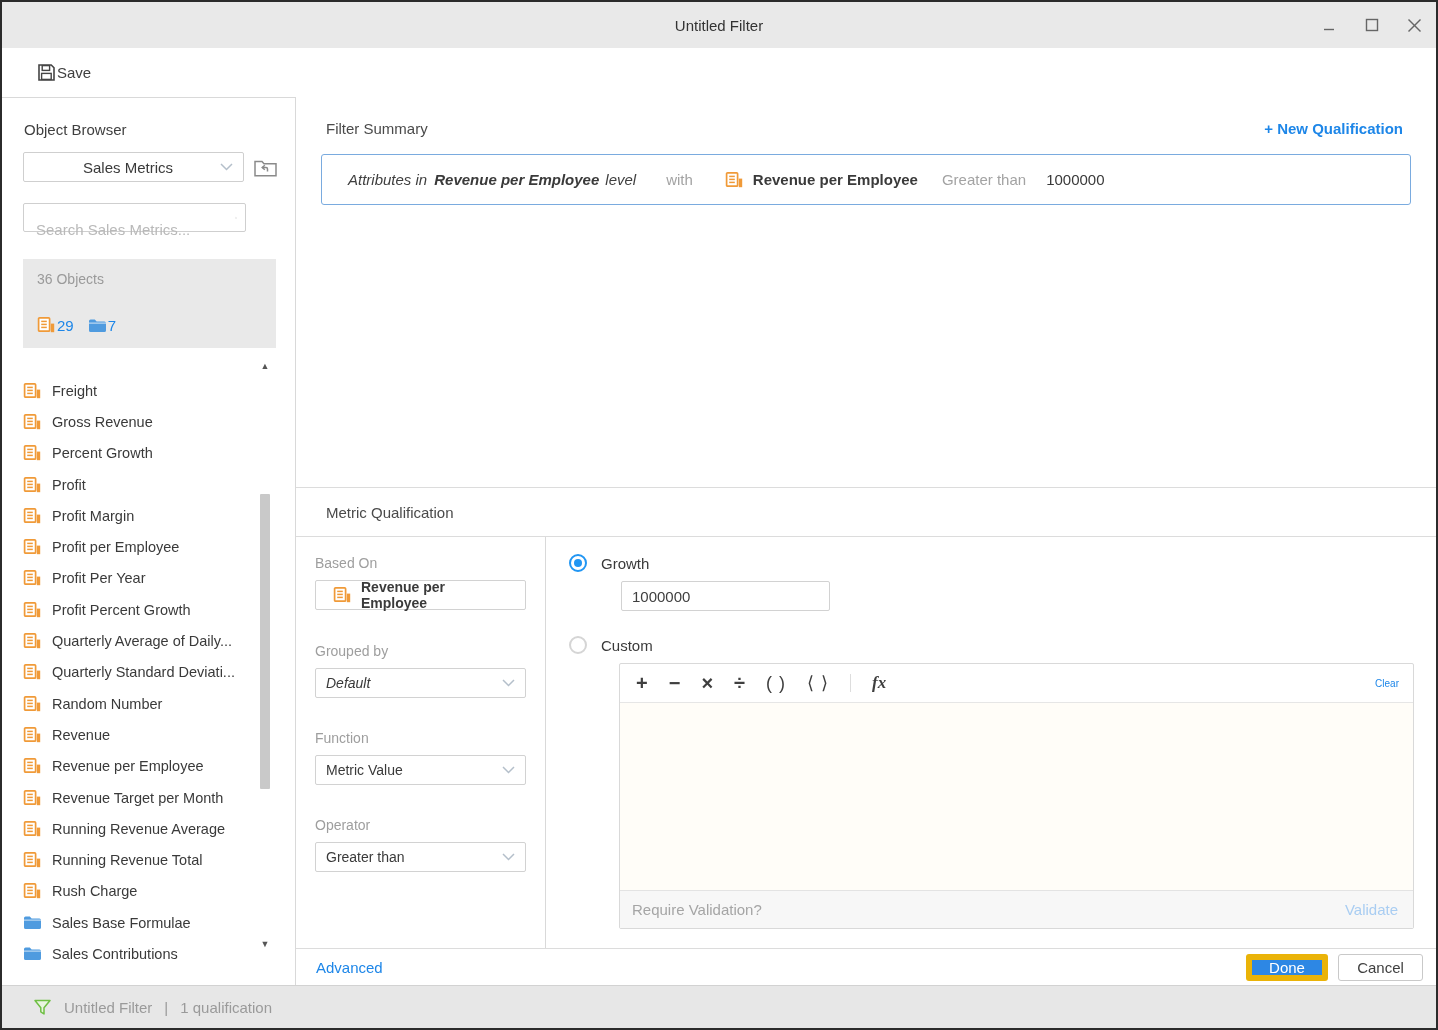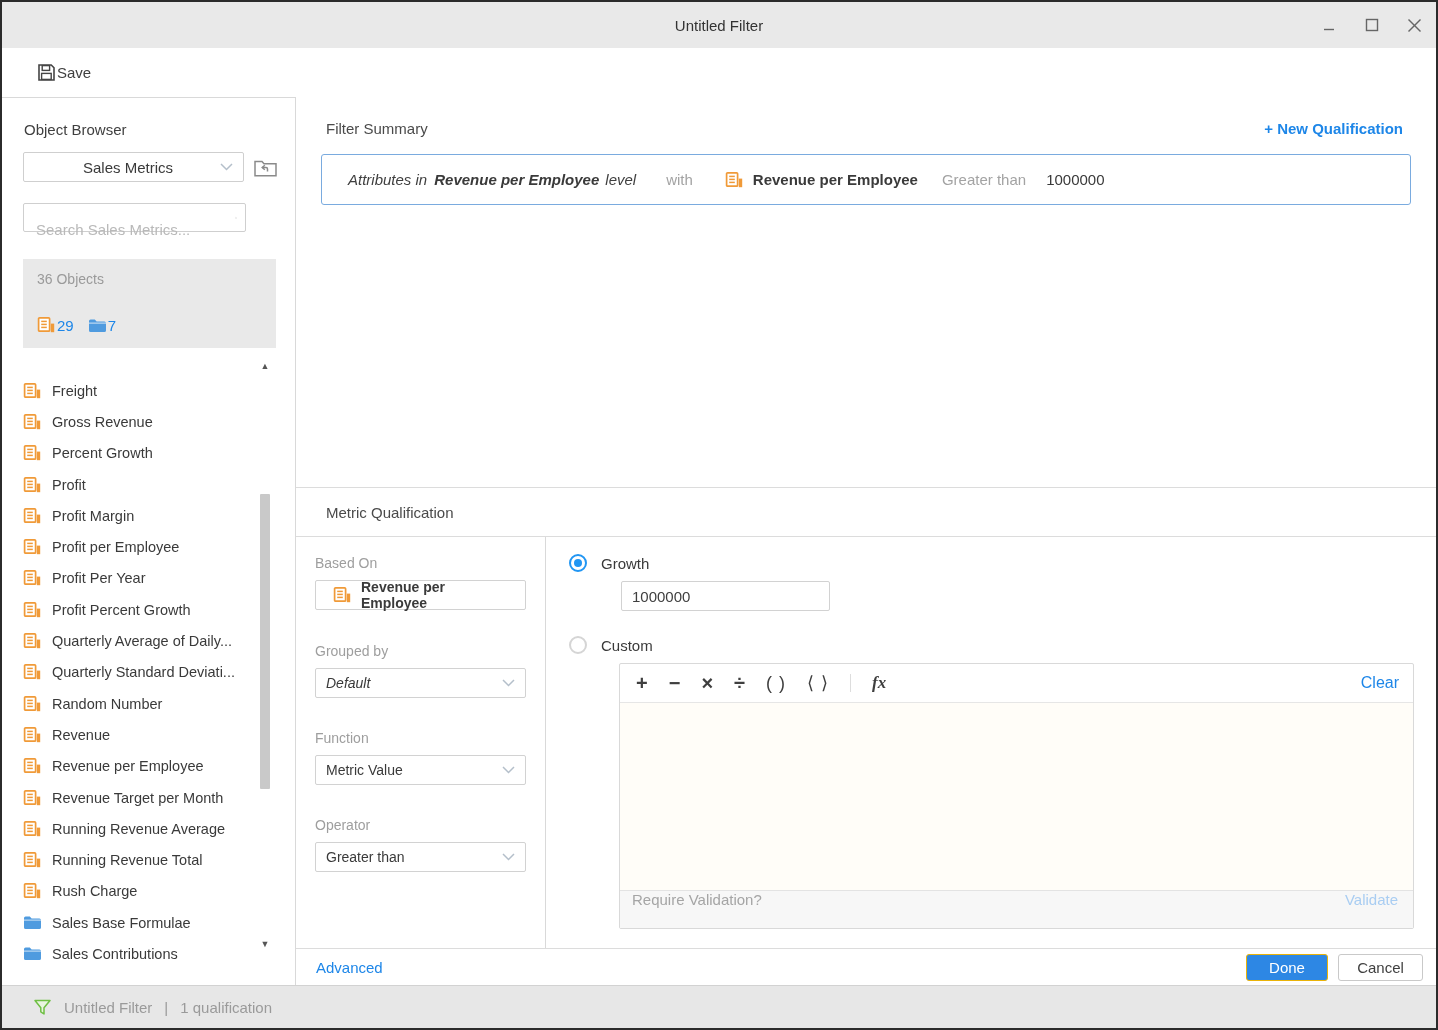--- a/index.html
+++ b/index.html
@@ -79,30 +79,30 @@
   .value-input { margin:9px 0 0 52px; width:209px; height:30px; border:1px solid #d2d2d2; border-radius:2px; font-size:15px; color:#3f3f3f; padding:0 10px; font-family:inherit; outline:none; }
   .custom-row { margin-top:25px; }
 
   .formula { margin:9px 22px 0 50px; height:266px; border:1px solid #d9d9d9; border-radius:2px; display:flex; flex-direction:column; background:#fff; }
   .f-toolbar { height:38px; display:flex; align-items:center; padding:0 14px 0 16px; gap:21px; flex:0 0 auto; }
   .f-op { font-size:20px; color:#3f3f3f; font-weight:bold; cursor:pointer; line-height:1; }
   .f-op.paren { font-size:18px; font-weight:normal; letter-spacing:1px; }
   .f-sep { width:1px; height:18px; background:#ddd; }
   .f-fx { font-size:17px; font-weight:bold; font-style:italic; font-family:"Liberation Serif","DejaVu Serif",serif; color:#3f3f3f; cursor:pointer; }
   .f-toolbar .grow { flex:1; }
-  .f-clear { font-size:16px; }
+  .f-clear { font-size:10px; }
   .f-body { flex:1 1 auto; background:#fffdf8; border-top:1px solid #e6e6e6; cursor:text; }
-  .f-footer { height:38px; flex:0 0 auto; background:#f7f7f7; border-top:1px solid #e3e3e3; display:flex; padding:0 15px 0 12px; }
+  .f-footer { height:38px; flex:0 0 auto; background:#f7f7f7; border-top:1px solid #e3e3e3; display:flex; align-items:center; padding:0 15px 0 12px; }
   .f-footer .q { font-size:15px; color:#a5a5a5; flex:1; }
   .f-footer .validate { font-size:15px; color:#a9cdf2; cursor:default; }
 
   .mq-footer { height:37px; flex:0 0 auto; border-top:1px solid #dcdcdc; display:flex; align-items:center; padding:0 13px 0 20px; }
   .mq-footer .grow { flex:1; }
   .btn { height:27px; border-radius:3px; font-size:15px; display:flex; align-items:center; justify-content:center; cursor:pointer; font-family:inherit; }
-  .btn.done { width:82px; background:#2d87e4; color:#fff; border:1px solid #eab308; }
+  .btn.done { width:82px; background:#2d87e4; color:#fff; border:6px solid #eab308; }
   .btn.cancel { width:85px; background:#fff; color:#3f3f3f; border:1px solid #c9c9c9; margin-left:10px; }
 
   
   .statusbar { height:43px; flex:0 0 auto; background:#e7e7e7; border-top:1px solid #d2d2d2; display:flex; align-items:center; padding-left:31px; gap:12px; }
   .statusbar .txt { font-size:15px; color:#9a9a9a; }
 
   svg { display:block; }
 </style>
 </head>
 <body>

